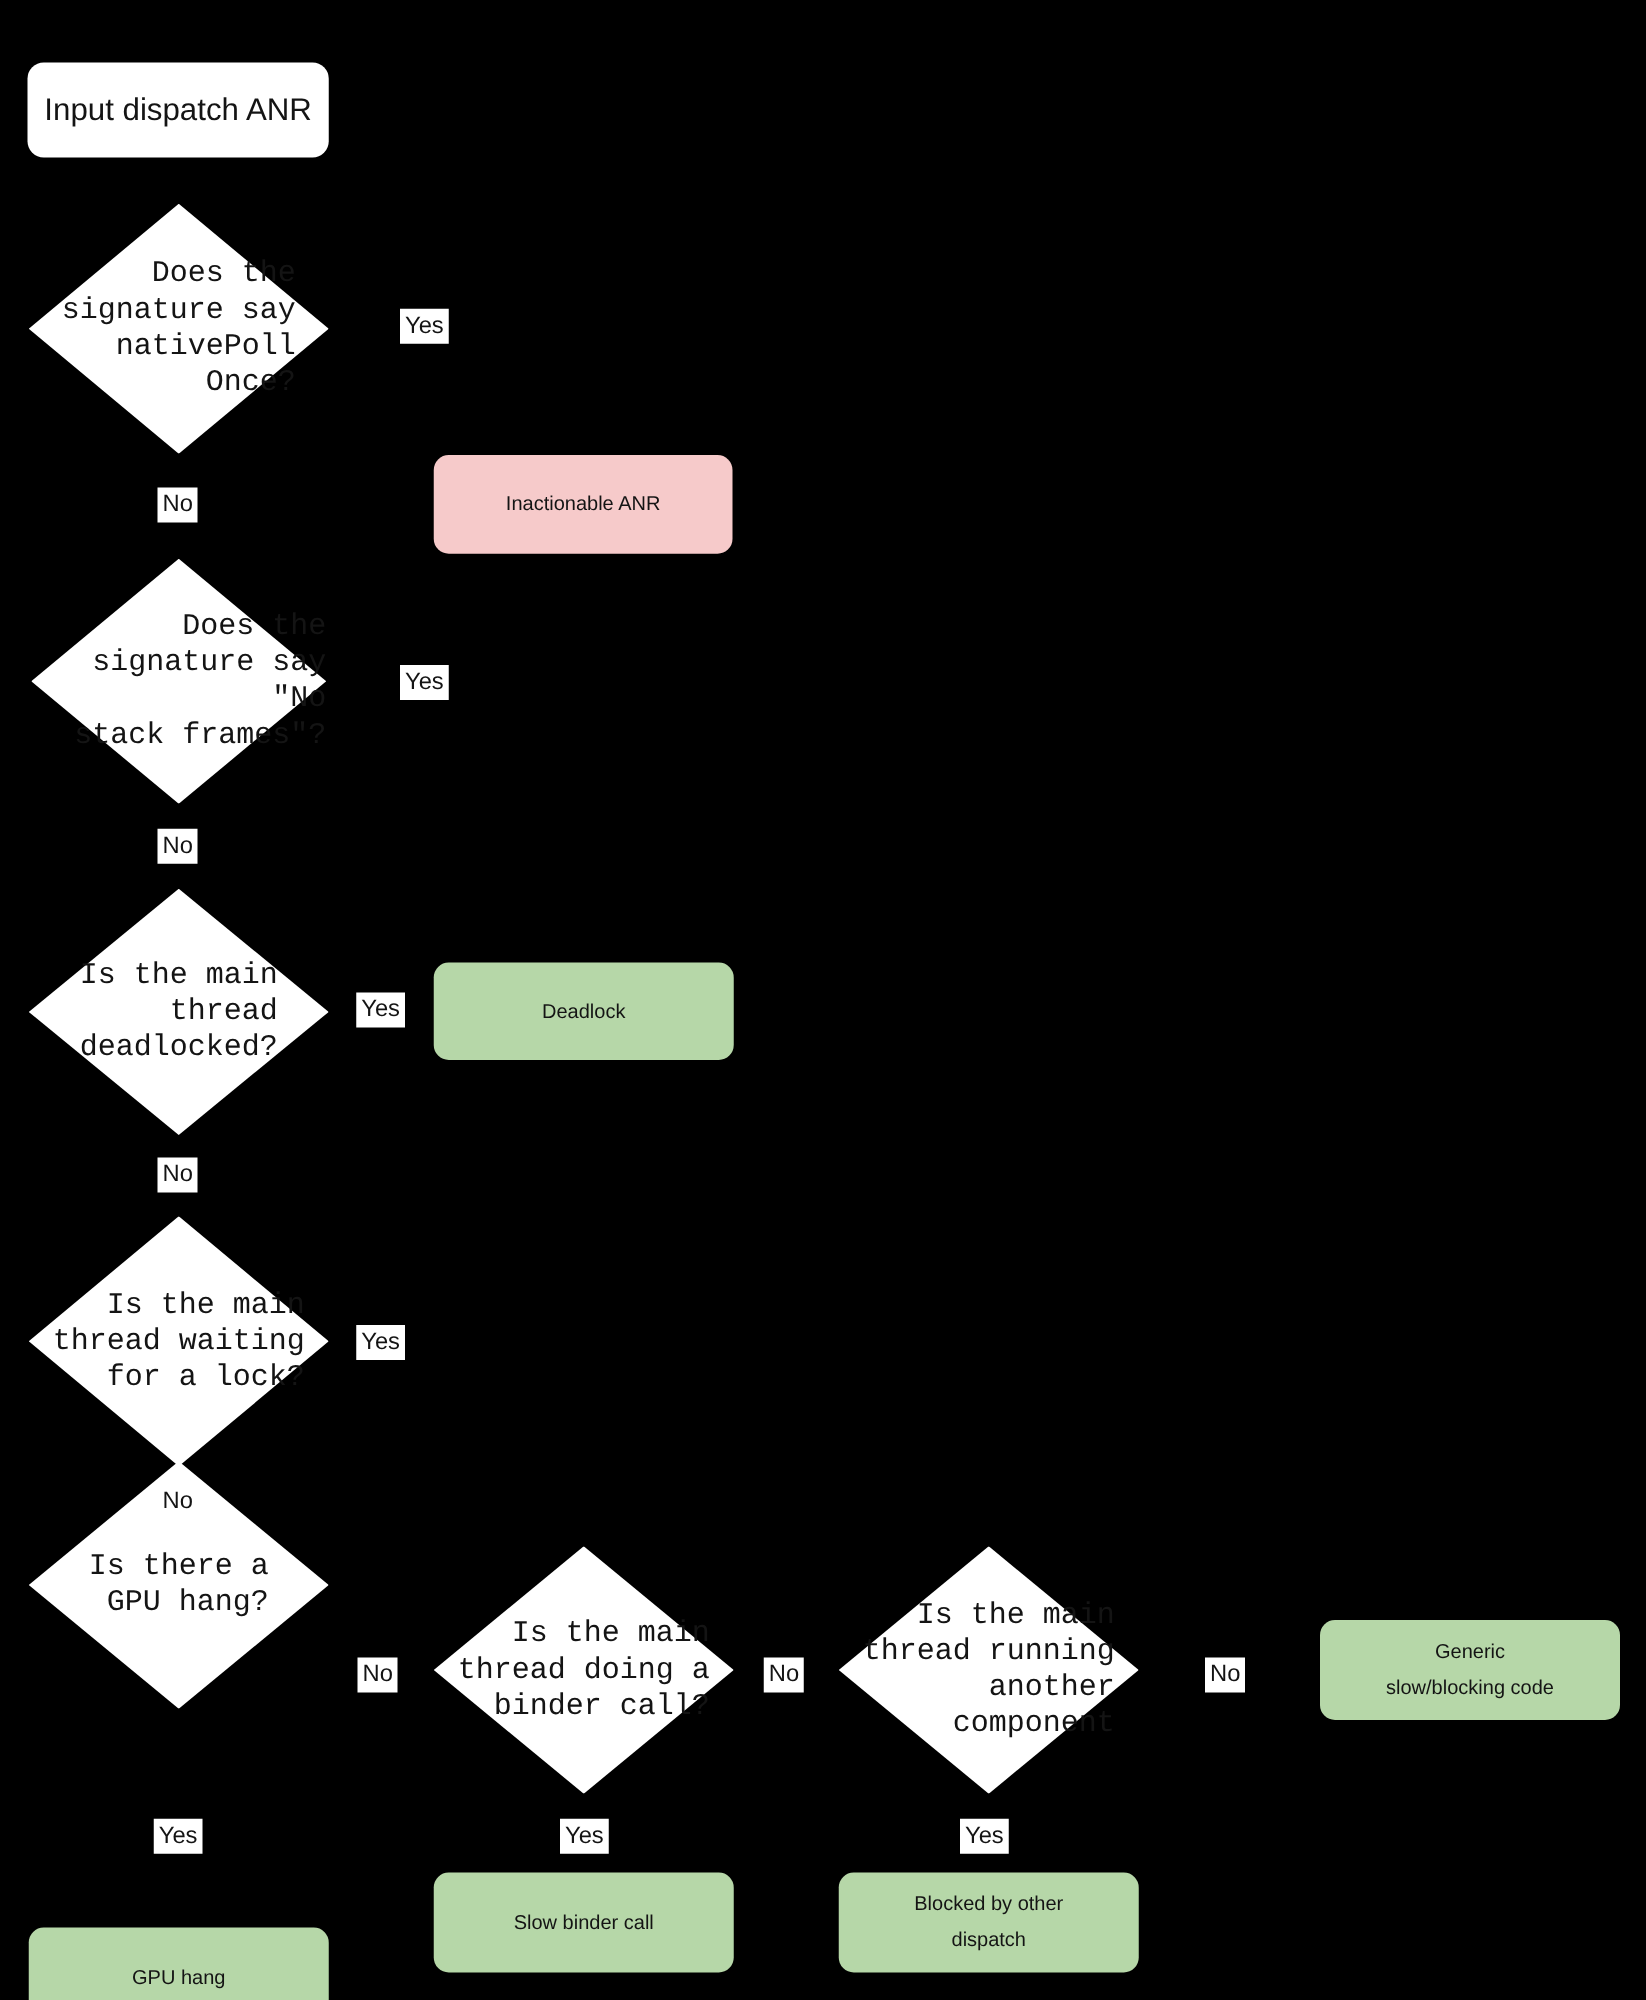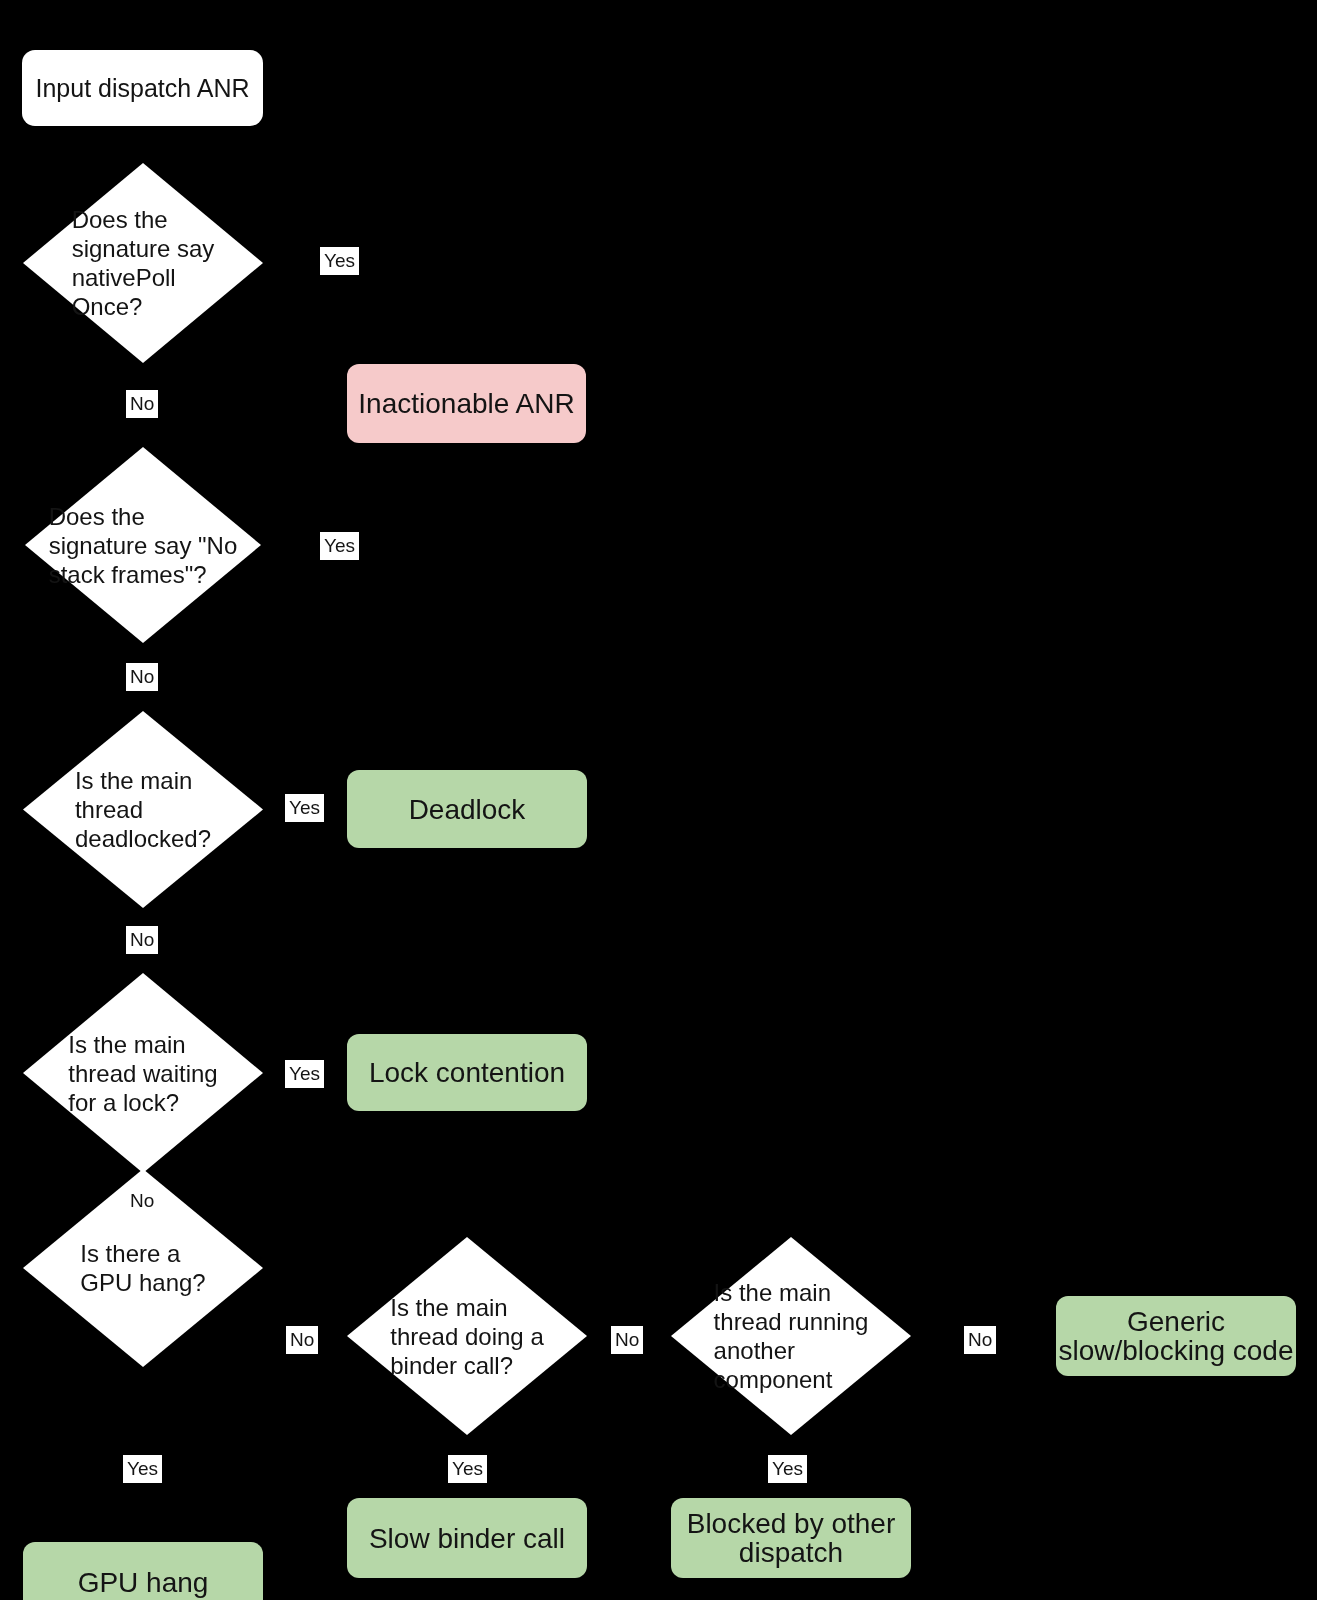--- a/index.html
+++ b/index.html
@@ -2,35 +2,35 @@
 <html><head>
 <meta charset="utf-8">
 <style>
   html,body{margin:0;padding:0;background:#000;}
   #stage{
     position:relative;width:1317px;height:1600px;background:#000000;
     font-family:"Liberation Sans",sans-serif;color:#141414;overflow:hidden;
   }
   .node{
     position:absolute;display:flex;align-items:center;justify-content:center;
-    text-align:center;font-size:28px;line-height:29px;white-space:pre-line;
+    text-align:center;font-size:16px;line-height:29px;white-space:pre-line;
   }
   .rect{background:#ffffff;border-radius:13px;}
   .terminal{border-radius:12px;}
   .green{background:#b6d7a8;}
   .pink{background:#f6caca;}
   .diamond{position:absolute;}
   .diamond .shape{
     position:absolute;left:0;top:0;right:0;bottom:0;background:#ffffff;
     clip-path:polygon(50% 0,100% 50%,50% 100%,0 50%);
   }
   .diamond .dtext{
     position:absolute;left:0;top:0;right:0;bottom:0;display:flex;
-    align-items:center;justify-content:center;text-align:left;
-    font-size:24px;line-height:29px;white-space:pre-line;
+    align-items:center;justify-content:center;text-align:right;
+    font-size:24px;line-height:29px;white-space:pre-line;font-family:Liberation Mono, monospace;
   }
   .edge-label{
     position:absolute;background:#ffffff;color:#141414;
     font-size:19px;line-height:28px;padding:0 4px;
   }
   
   #n-start{left:22px;top:23px;width:241px;height:76px;font-size:25px;margin-top:27px;}
   #d-nativepoll{left:23px;top:163px;width:240px;height:200px;}
   #d-nostack{left:25px;top:447px;width:236px;height:196px;}
   #d-deadlocked{left:23px;top:711px;width:240px;height:197px;}
@@ -121,23 +121,20 @@
   </div>
 
   <div class="node terminal pink" id="t-inactionable">
     <span>Inactionable ANR</span>
   </div>
 
   <div class="node terminal green" id="t-deadlock">
     <span>Deadlock</span>
   </div>
 
-  <div class="node terminal green" id="t-lockcontention">
-    <span>Lock contention</span>
-  </div>
 
   <div class="node terminal green" id="t-generic">
     <span>Generic
 slow/blocking code</span>
   </div>
 
   <div class="node terminal green" id="t-gpuhang">
     <span>GPU hang</span>
   </div>
 

